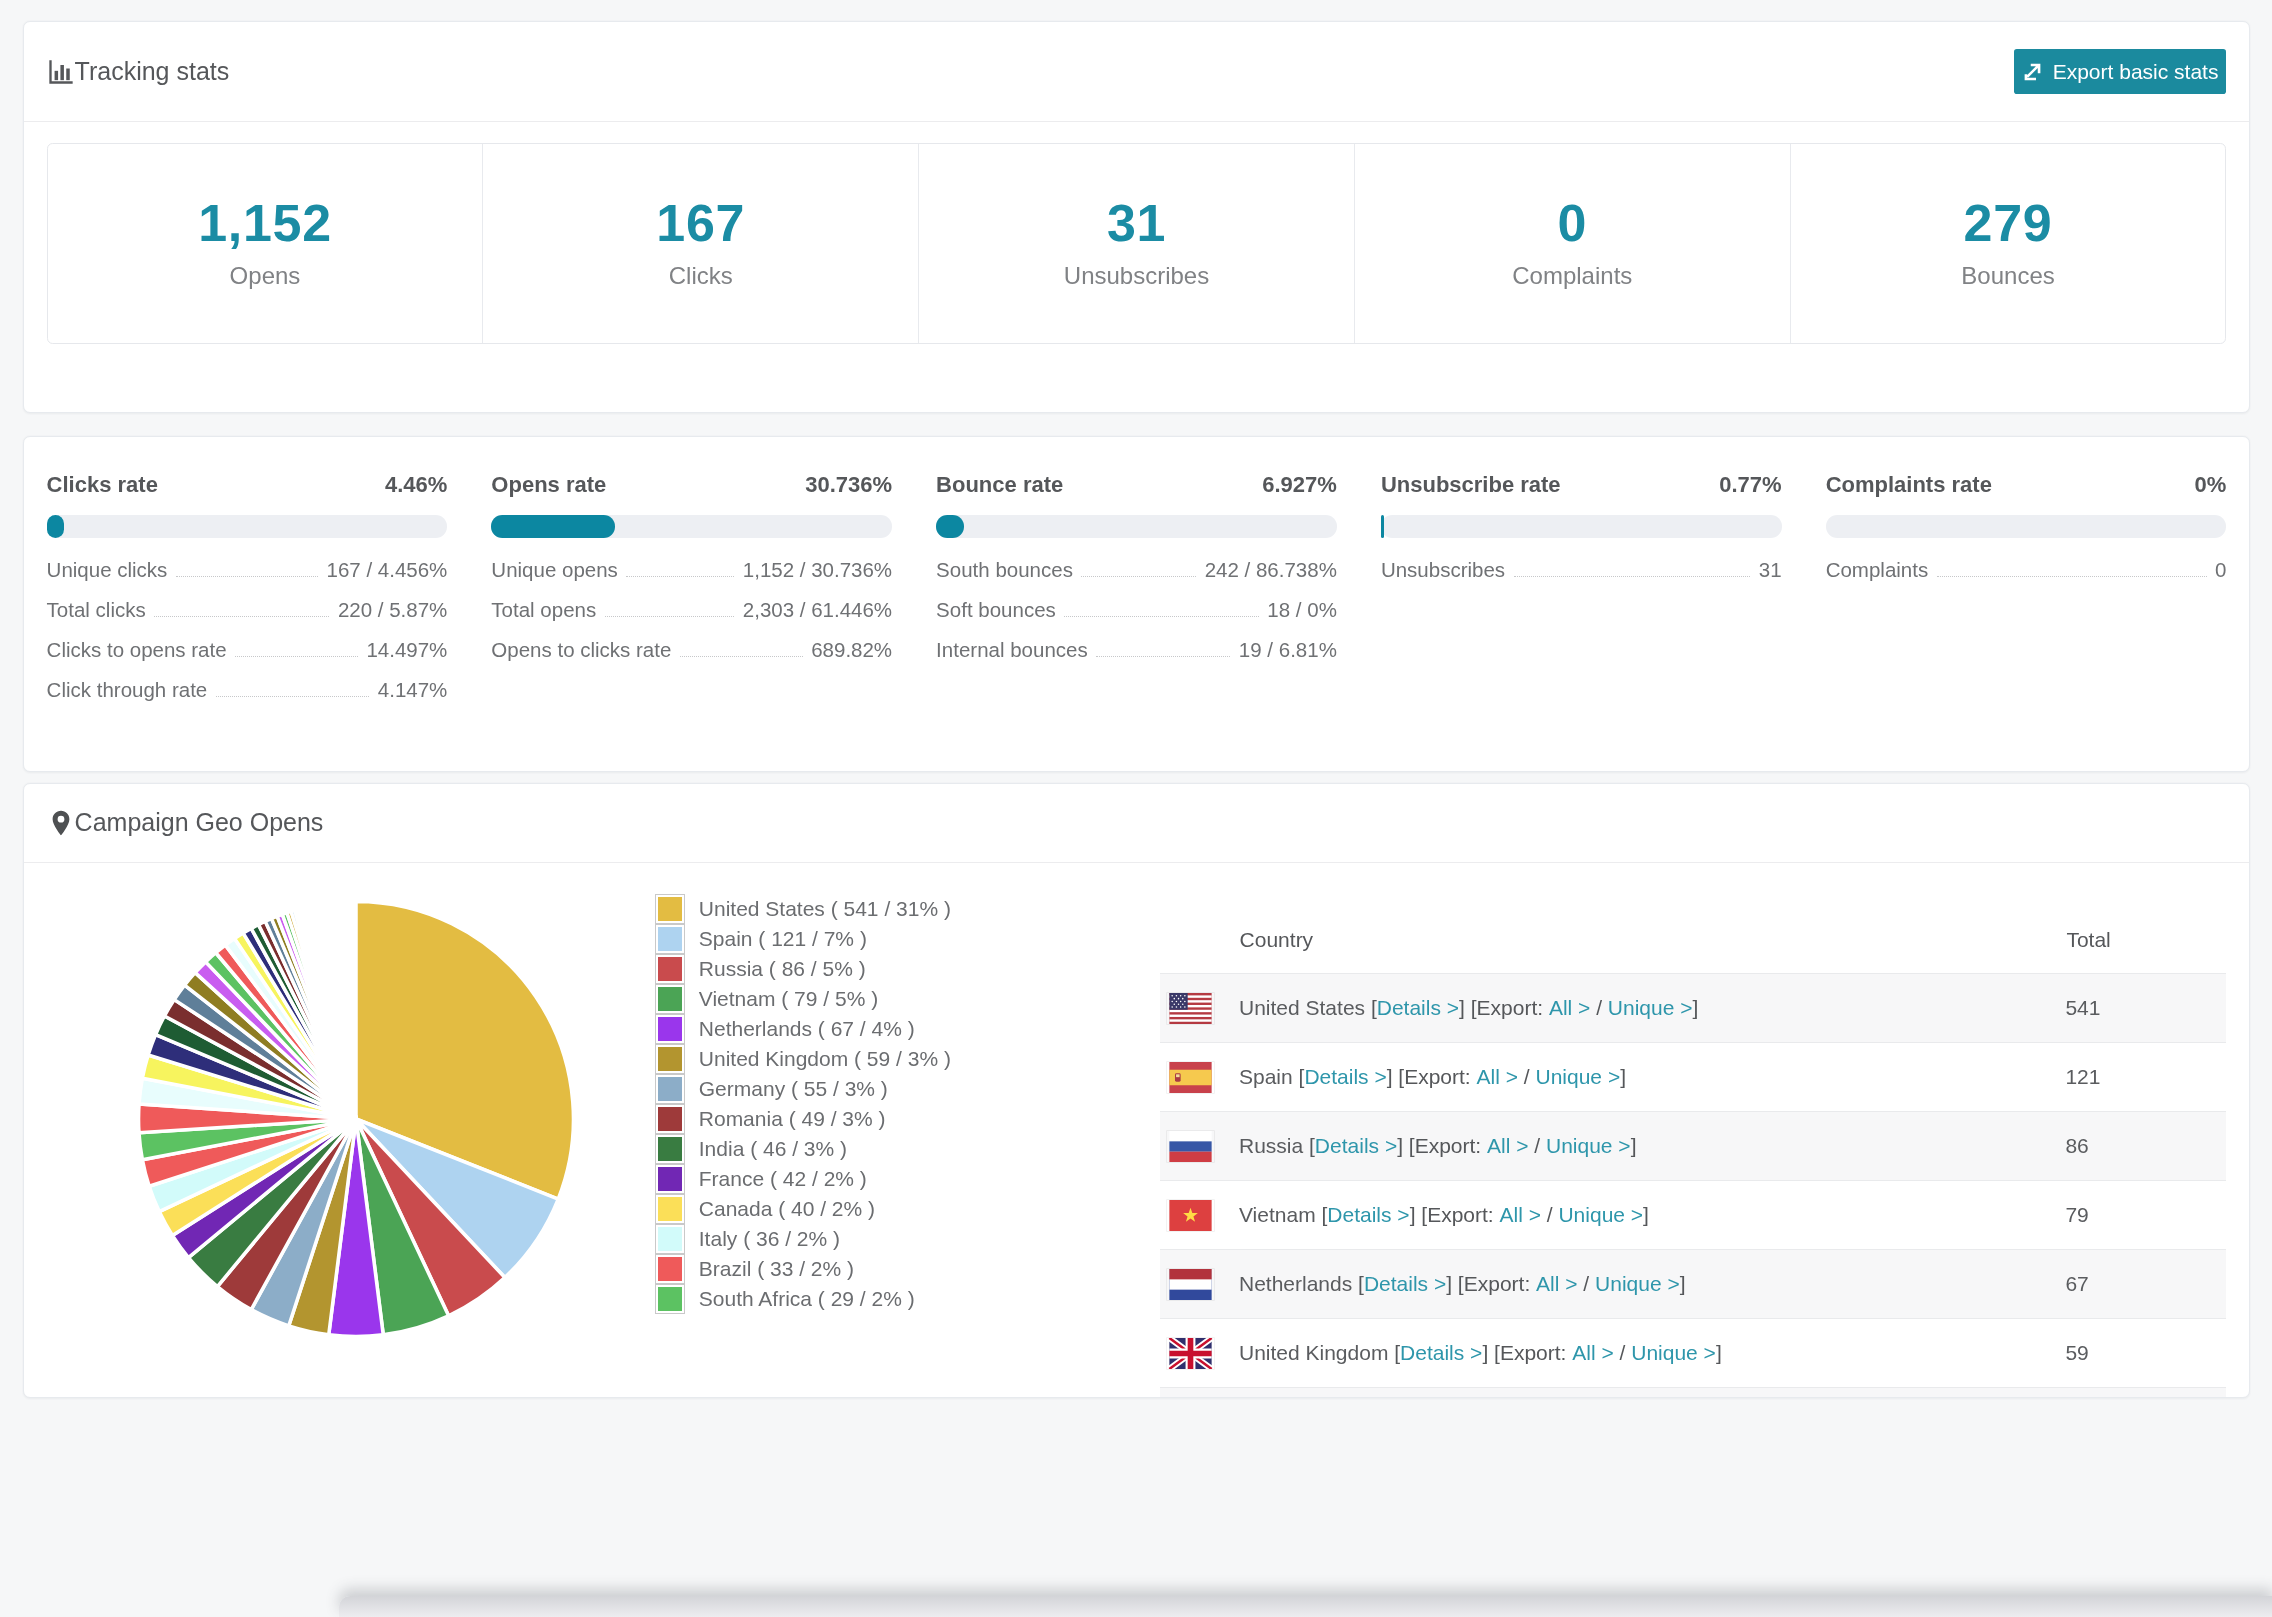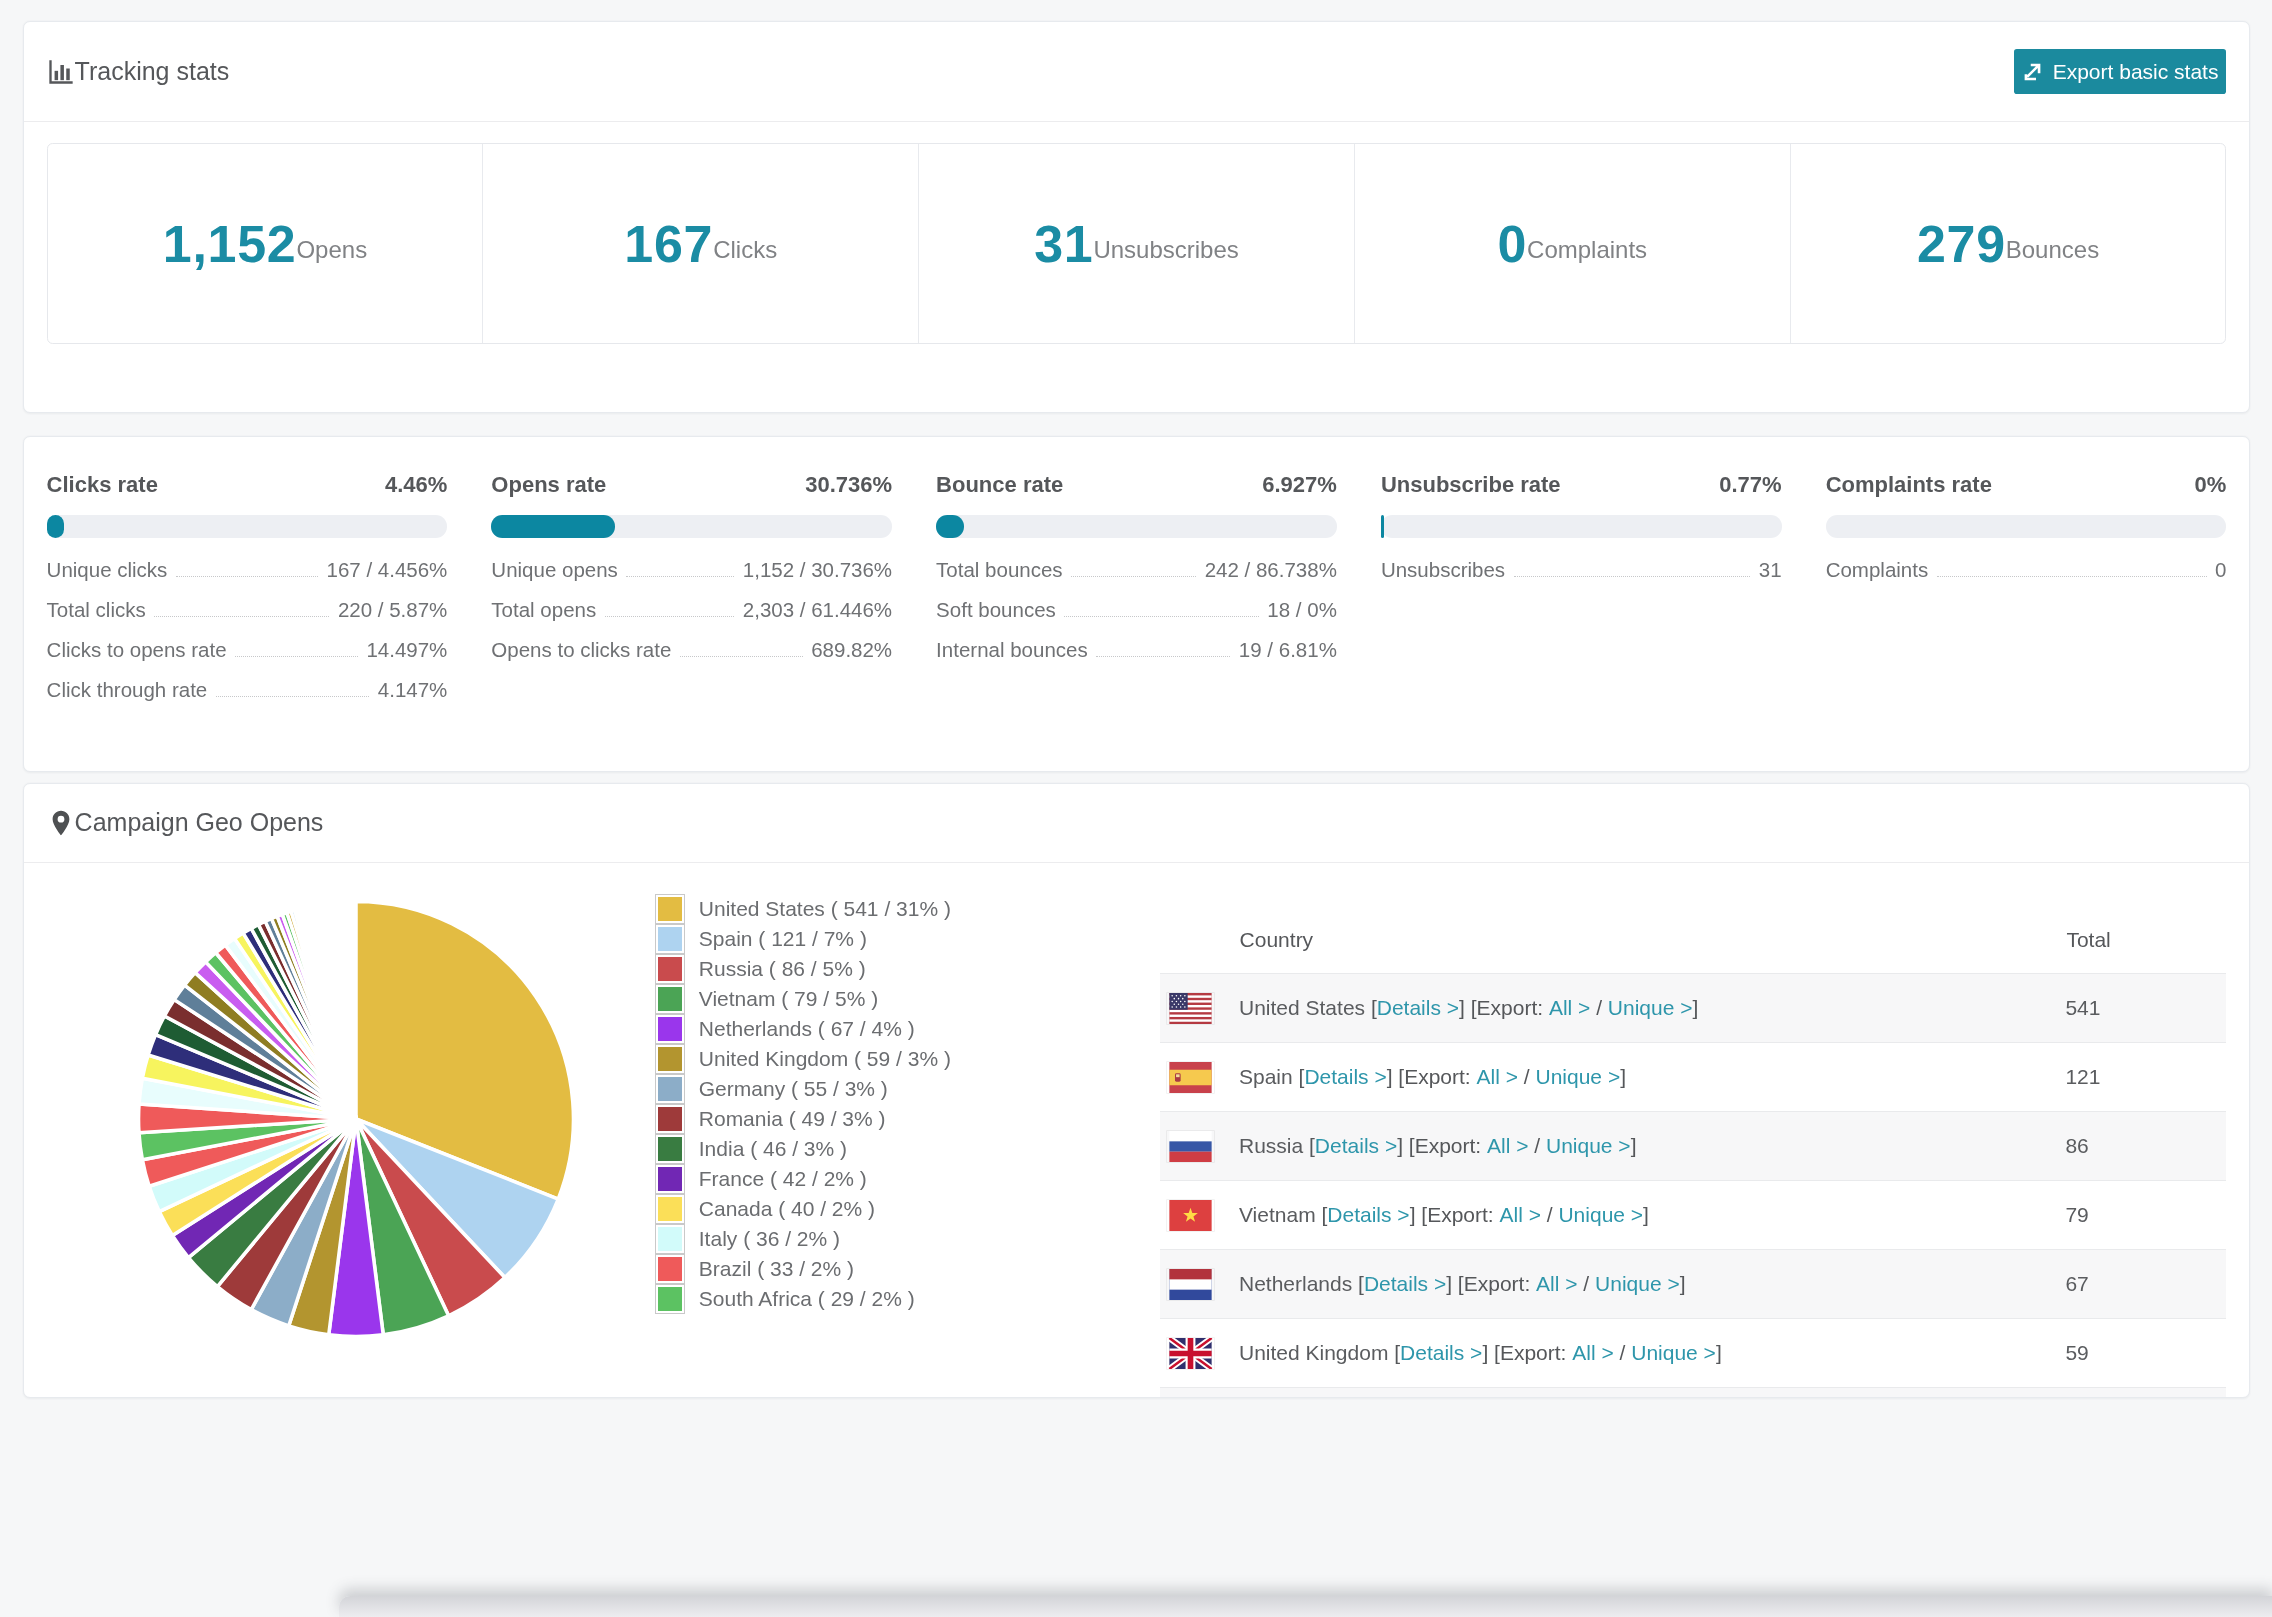--- a/index.html
+++ b/index.html
@@ -10,21 +10,21 @@
   .page{padding:21px 22.6px 0;}
   .card{background:#fff;border:0.7px solid #e7eaee;border-radius:7px;box-shadow:0 0.7px 2.1px rgba(40,50,60,.06);}
   
   .card-header{display:flex;align-items:center;justify-content:space-between;padding:0 23px;height:99px;border-bottom:0.7px solid #ececee;}
   .header-title{display:flex;align-items:center;font-size:25px;color:#55575a;}
   .header-title svg{width:28px;height:28px;display:block;}
   .export-btn{display:flex;align-items:center;gap:10px;background:#1b8a9e;color:#fff;font-size:21px;height:45px;padding:0 8px;border:none;border-radius:2.8px;cursor:pointer;}
   .export-btn svg{width:21px;height:21px;display:block;}
   .card1{padding-bottom:68px;}
   .stats-box{margin:21px 23px 0;height:199px;border:0.7px solid #e6e8ec;border-radius:5.6px;display:flex;background:#fff;}
-  .stat-cell{flex:1;display:flex;flex-direction:row;align-items:center;justify-content:center;border-left:0.7px solid #e8eaee;}
+  .stat-cell{flex:1;display:flex;flex-direction:column;align-items:center;justify-content:center;border-left:0.7px solid #e8eaee;}
   .stat-cell:first-child{border-left:none;}
   .stat-value{font-size:52px;font-weight:bold;color:#1b8ca4;letter-spacing:0.7px;line-height:1;}
   .stat-label{margin-top:12.7px;font-size:24px;color:#808285;}
   
   .card2{margin-top:22.6px;padding:35px 23px 52px;}
   .rates-grid{display:grid;grid-template-columns:repeat(5,1fr);column-gap:44px;row-gap:72px;align-content:start;}
   .rate-head{display:flex;justify-content:space-between;align-items:baseline;font-size:22px;font-weight:bold;color:#55575a;line-height:1.2;}
   .rate-bar{margin-top:17px;height:22.6px;background:#edeff3;border-radius:11.3px;position:relative;}
   .rate-fill{position:absolute;left:0;top:0;bottom:0;background:#0c87a1;border-radius:11.3px;}
   .rate-rows{margin-top:21px;}
@@ -170,21 +170,21 @@
       <div class="rate-panel">
         <div class="rate-head">
             <span>Bounce rate</span>
             <span>6.927%</span>
           </div>
         <div class="rate-bar">
             <div class="rate-fill" style="width: 6.927%;"></div>
           </div>
         <div class="rate-rows">
             <div class="kv-row">
-              <span class="kv-label">Total bounces</span>
+              <span class="kv-label">South bounces</span>
       <span class="kv-dots"></span>
       <span class="kv-value">242 / 86.738%</span>
             </div>
             <div class="kv-row">
               <span class="kv-label">Soft bounces</span>
       <span class="kv-dots"></span>
       <span class="kv-value">18 / 0%</span>
             </div>
             <div class="kv-row">
               <span class="kv-label">Internal bounces</span>

